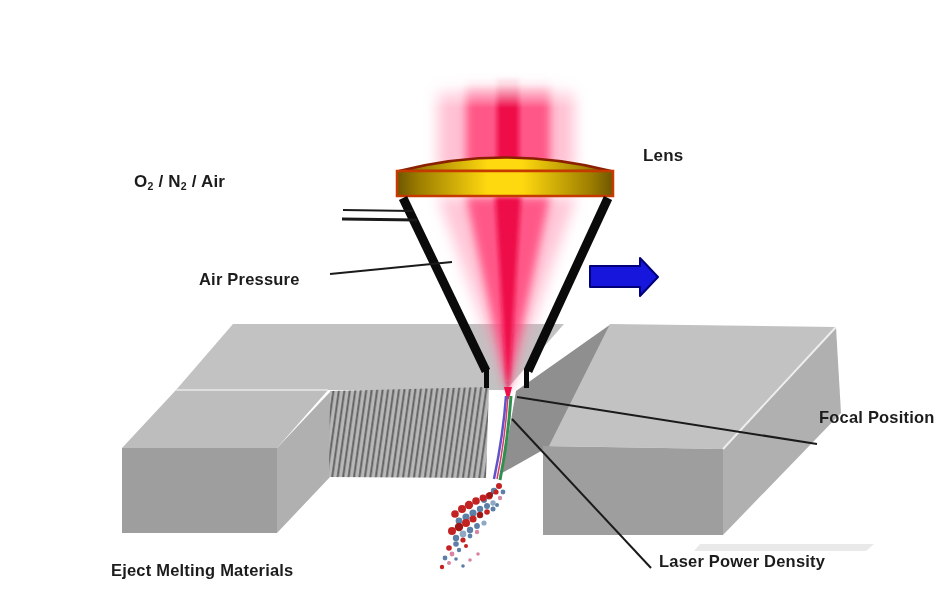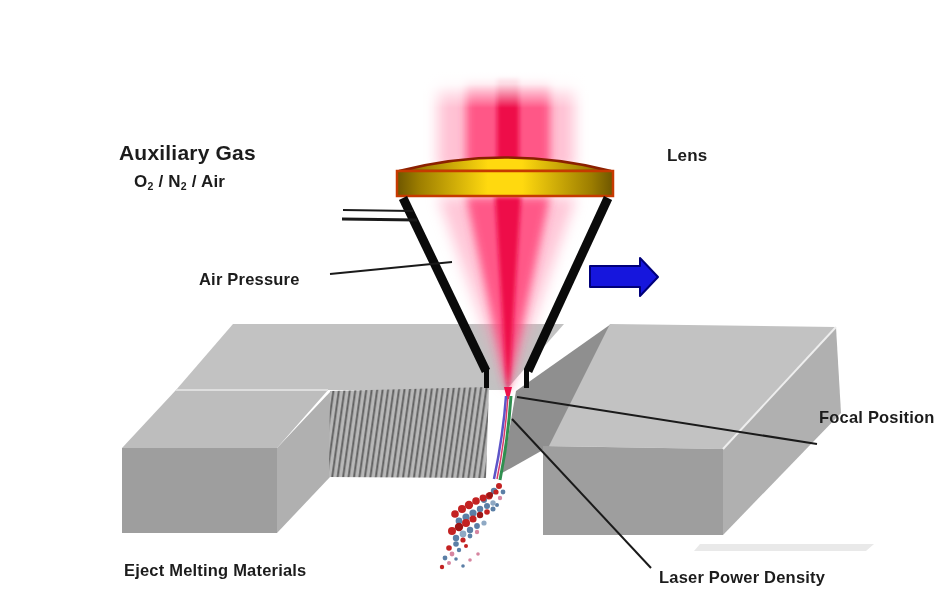--- a/index.html
+++ b/index.html
@@ -8,26 +8,26 @@
     font-family:"Liberation Sans", sans-serif;overflow:hidden;
   }
   #stage svg{position:absolute;left:0;top:0;}
   .label{
     position:absolute;font-weight:700;color:#1c1c1c;white-space:nowrap;
     letter-spacing:0.2px;
   }
   .label sub{font-size:0.62em;font-weight:700;vertical-align:-0.28em;}
   .lbl-aux-title{left:119px;top:141px;font-size:21px;}
   .lbl-gas{left:134px;top:172px;font-size:17px;}
-  .lbl-lens{left:643px;top:146px;font-size:17px;margin-left:24px;}
+  .lbl-lens{left:643px;top:146px;font-size:17px;}
   .lbl-air{left:199px;top:270px;font-size:16.5px;text-align:center;}
   .lbl-speed{left:664px;top:255px;font-size:17.5px;}
   .lbl-focal{left:819px;top:408px;font-size:16.5px;}
-  .lbl-density{left:659px;top:568px;font-size:16.5px;}
-  .lbl-eject{left:124px;top:561px;font-size:16.5px;}
+  .lbl-density{left:659px;top:552px;font-size:16.5px;}
+  .lbl-eject{left:111px;top:561px;font-size:16.5px;}
   
   .sr{fill:#c32222}.sd{fill:#9e1616}.sb{fill:#5b7fa6}.sl{fill:#8fa9c4}.sp{fill:#d685a0}
 </style>
 </head>
 <body>
 
 <div id="stage">
 
   <svg width="946" height="605" viewBox="0 0 946 605">
     <defs>
@@ -172,21 +172,20 @@
         <circle class="sr" cx="466" cy="546" r="2"></circle>
         <circle class="sp" cx="478" cy="554" r="1.8"></circle>
       <circle class="sr" cx="442" cy="567" r="2.2"></circle>
         <circle class="sp" cx="449" cy="563" r="2"></circle>
       <circle class="sb" cx="456" cy="559" r="1.8"></circle>
         <circle class="sp" cx="470" cy="560" r="1.8"></circle>
         <circle class="sb" cx="463" cy="566" r="1.8"></circle>
     </g>
   </svg>
 
-  <div class="label lbl-aux-title">Auxiliary Gas</div>
 
   <div class="label lbl-gas"><span>O</span><sub>2</sub><span> / N</span><sub>2</sub><span> / Air</span></div>
 
   <div class="label lbl-lens">Lens</div>
 
   <div class="label lbl-air">Air Pressure</div>
 
 
   <div class="label lbl-focal">Focal Position</div>
 

